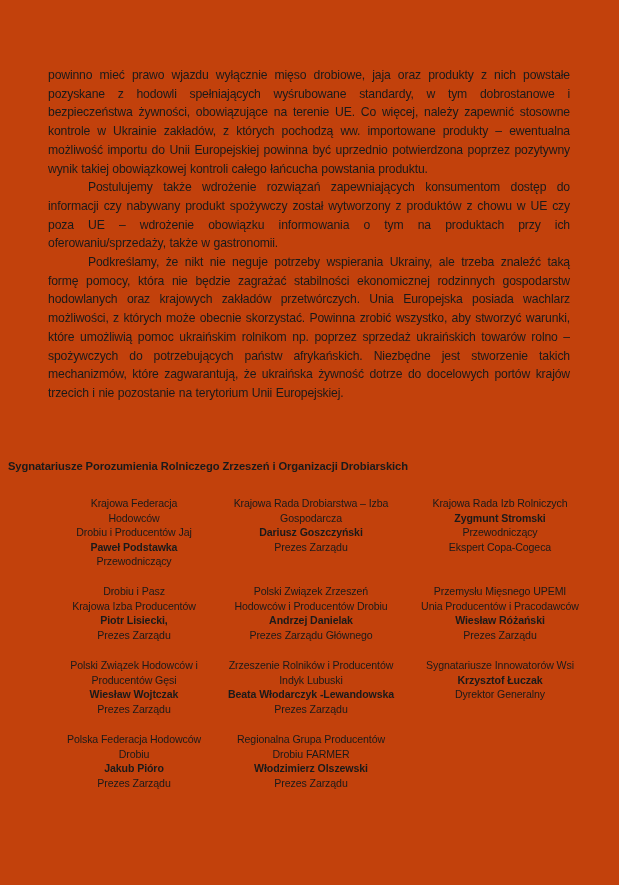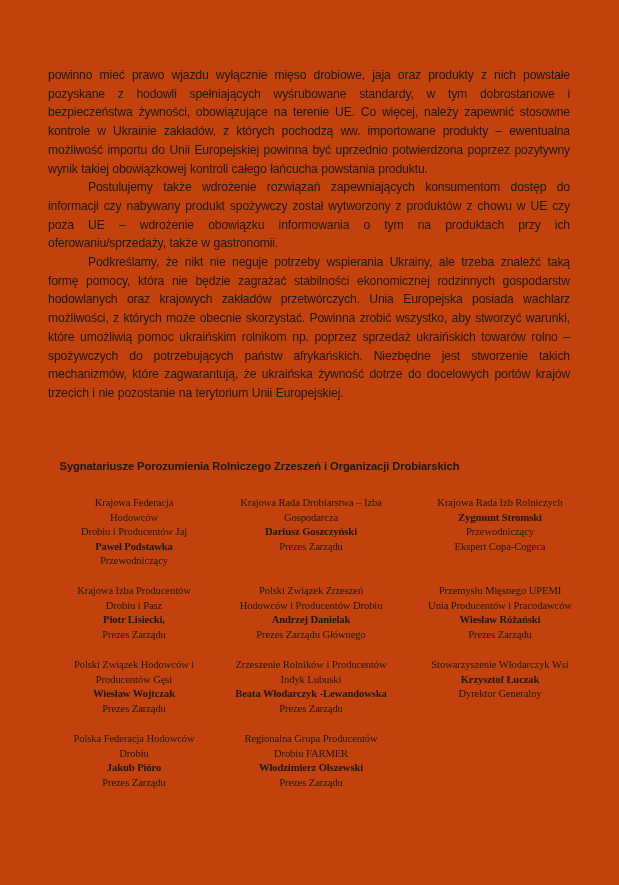--- a/index.html
+++ b/index.html
@@ -40,36 +40,36 @@
       text-indent: 40px;
     }
     .para + .para {
       margin-top: 0;
     }
     .signatories-title {
       position: absolute;
       left: 0;
       width: 519px;
       top: 460px;
-      text-align: center;
+      text-align: left;
       font-size: 11.2px;
       font-weight: bold;
       letter-spacing: -0.1px;
       margin: 0;
+      padding-left: 8px;
     }
     .grid {
       position: absolute;
       left: 53px;
       top: 496px;
       width: 540px;
       display: grid;
       grid-template-columns: 162px 192px 186px;
       grid-auto-rows: auto;
       row-gap: 0;
-      font-family: Liberation Serif, serif;
     }
     .sig {
       text-align: center;
       font-size: 10.6px;
       line-height: 14.6px;
       letter-spacing: -0.1px;
     }
     .sig .name {
       font-weight: bold;
     }
@@ -104,22 +104,22 @@
         <div class="name">Dariusz Goszczyński</div>
         <div class="role">Prezes Zarządu</div>
       </div>
       <div class="sig row1">
         <div class="org">Krajowa Rada Izb Rolniczych</div>
         <div class="name">Zygmunt Stromski</div>
         <div class="role">Przewodniczący</div>
         <div class="role">Ekspert Copa-Cogeca</div>
       </div>
       <div class="sig row2">
+        <div class="org">Drobiu i Pasz</div>
         <div class="org">Krajowa Izba Producentów</div>
-        <div class="org">Drobiu i Pasz</div>
         <div class="name">Piotr Lisiecki,</div>
         <div class="role">Prezes Zarządu</div>
       </div>
       <div class="sig row2">
         <div class="org">Polski Związek Zrzeszeń</div>
         <div class="org">Hodowców i Producentów Drobiu</div>
         <div class="name">Andrzej Danielak</div>
         <div class="role">Prezes  Zarządu Głównego</div>
       </div>
       <div class="sig row2">
@@ -134,21 +134,21 @@
         <div class="name">Wiesław Wojtczak</div>
         <div class="role">Prezes Zarządu</div>
       </div>
       <div class="sig row3">
         <div class="org">Zrzeszenie Rolników i Producentów</div>
         <div class="org">Indyk Lubuski</div>
         <div class="name">Beata Włodarczyk -Lewandowska</div>
         <div class="role">Prezes Zarządu</div>
       </div>
       <div class="sig row3">
-        <div class="org">Stowarzyszenie Włodarczyk Wsi</div>
+        <div class="org">Sygnatariusze Innowatorów Wsi</div>
         <div class="name">Krzysztof Łuczak</div>
         <div class="role">Dyrektor Generalny</div>
       </div>
       <div class="sig row4">
         <div class="org">Polska Federacja Hodowców</div>
         <div class="org">Drobiu</div>
         <div class="name">Jakub Pióro</div>
         <div class="role">Prezes Zarządu</div>
       </div>
       <div class="sig row4">

